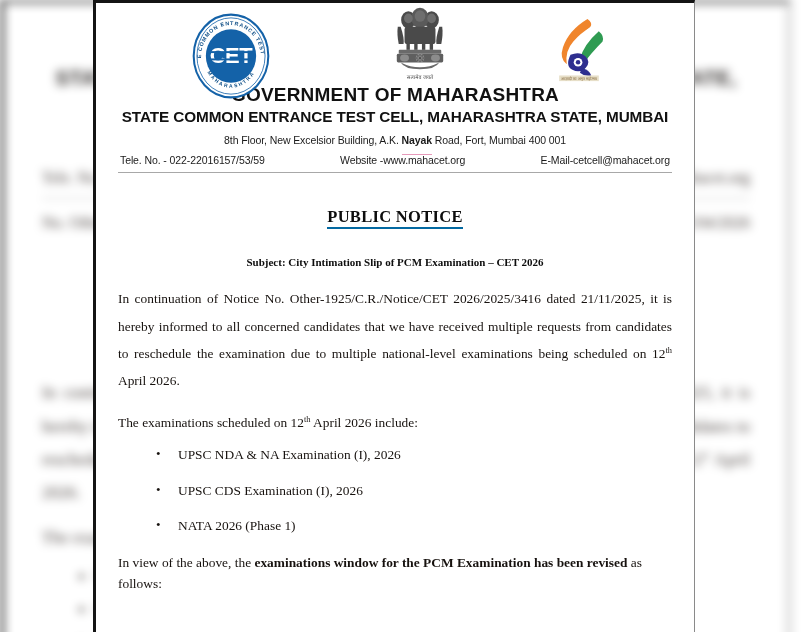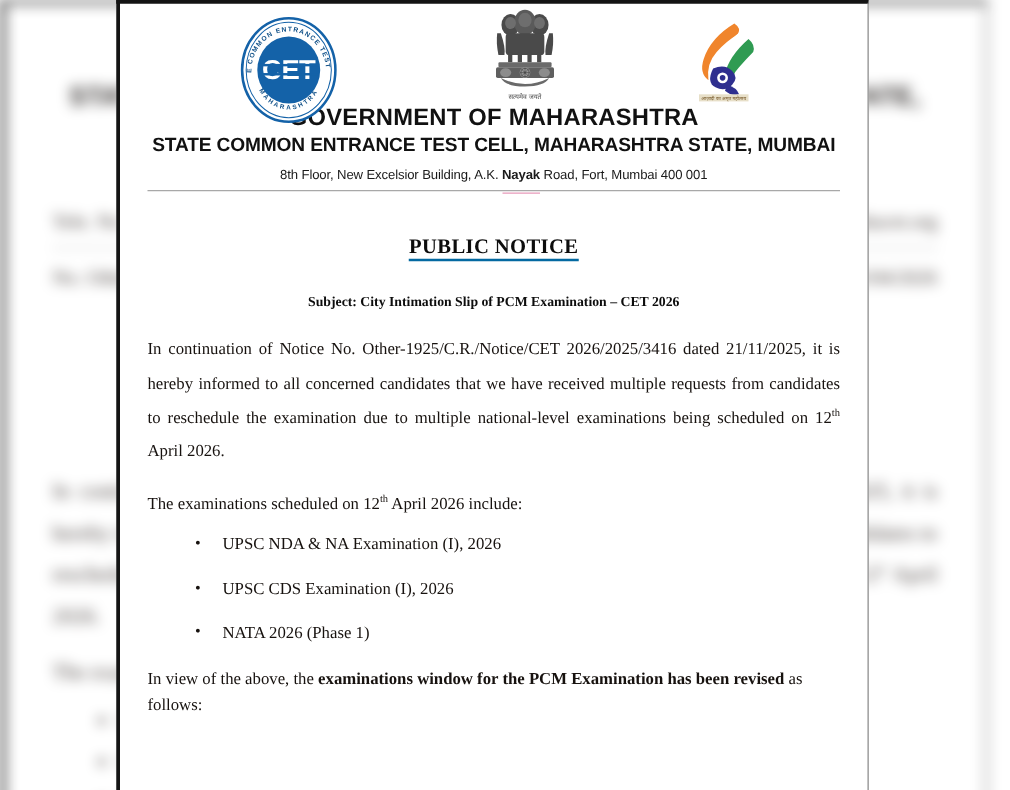--- a/index.html
+++ b/index.html
@@ -359,20 +359,25 @@
       </svg>
     </div>
 
     <div class="gov-line">GOVERNMENT OF MAHARASHTRA</div>
     <div class="cell-line">STATE COMMON ENTRANCE TEST CELL, MAHARASHTRA STATE, MUMBAI</div>
 
     <div class="addr-line">
       <span>8th Floor, New Excelsior Building, A.K. </span><span class="spell">Nayak</span><span> Road, Fort, Mumbai 400 001</span>
     </div>
 
+    <div class="contact-row">
+      <span>Tele. No. - 022-22016157/53/59</span>
+      <span>Website -www.mahacet.org</span>
+      <span>E-Mail-cetcell@mahacet.org</span>
+    </div>
 
     <div class="hr-sep"></div>
 
 
     <div class="notice-title">
       <span>PUBLIC NOTICE</span>
     </div>
 
     <div class="subject-line">Subject: City Intimation Slip of PCM Examination – CET 2026</div>
 

